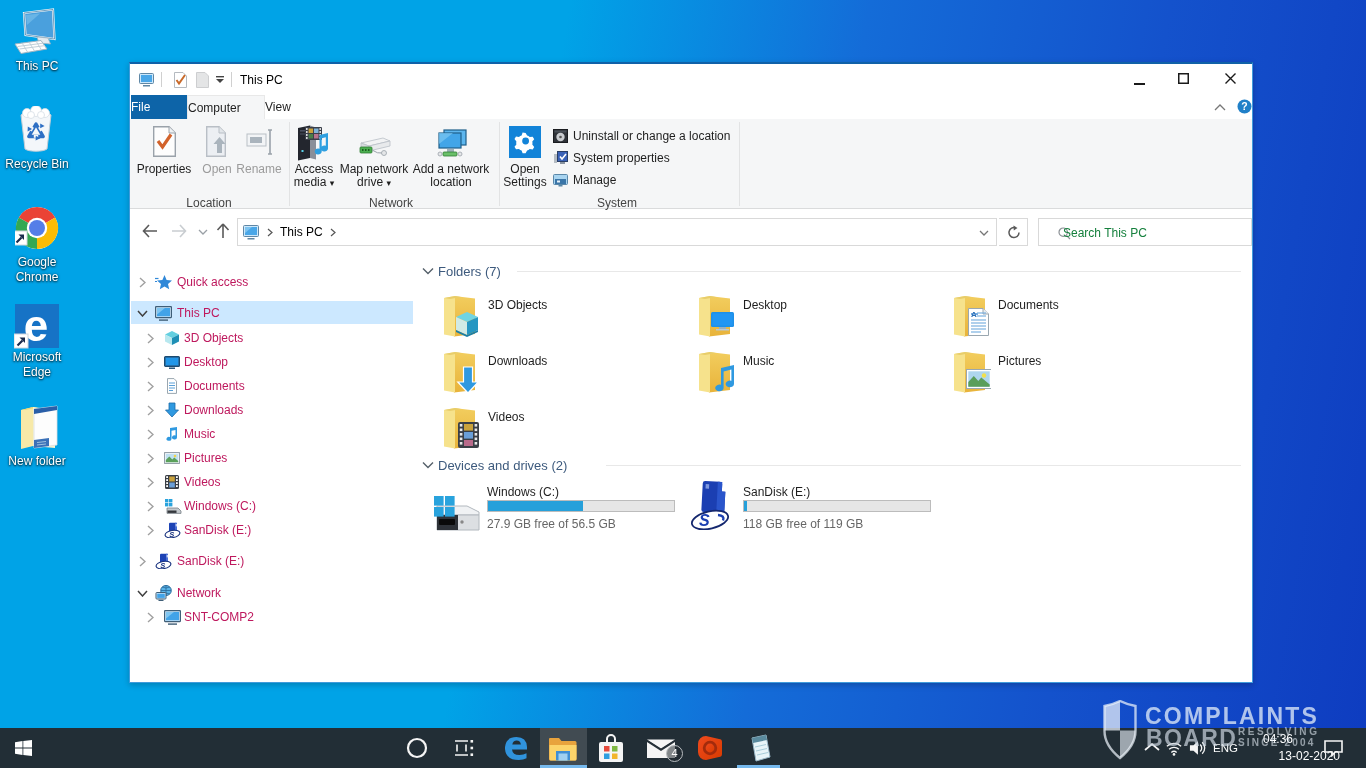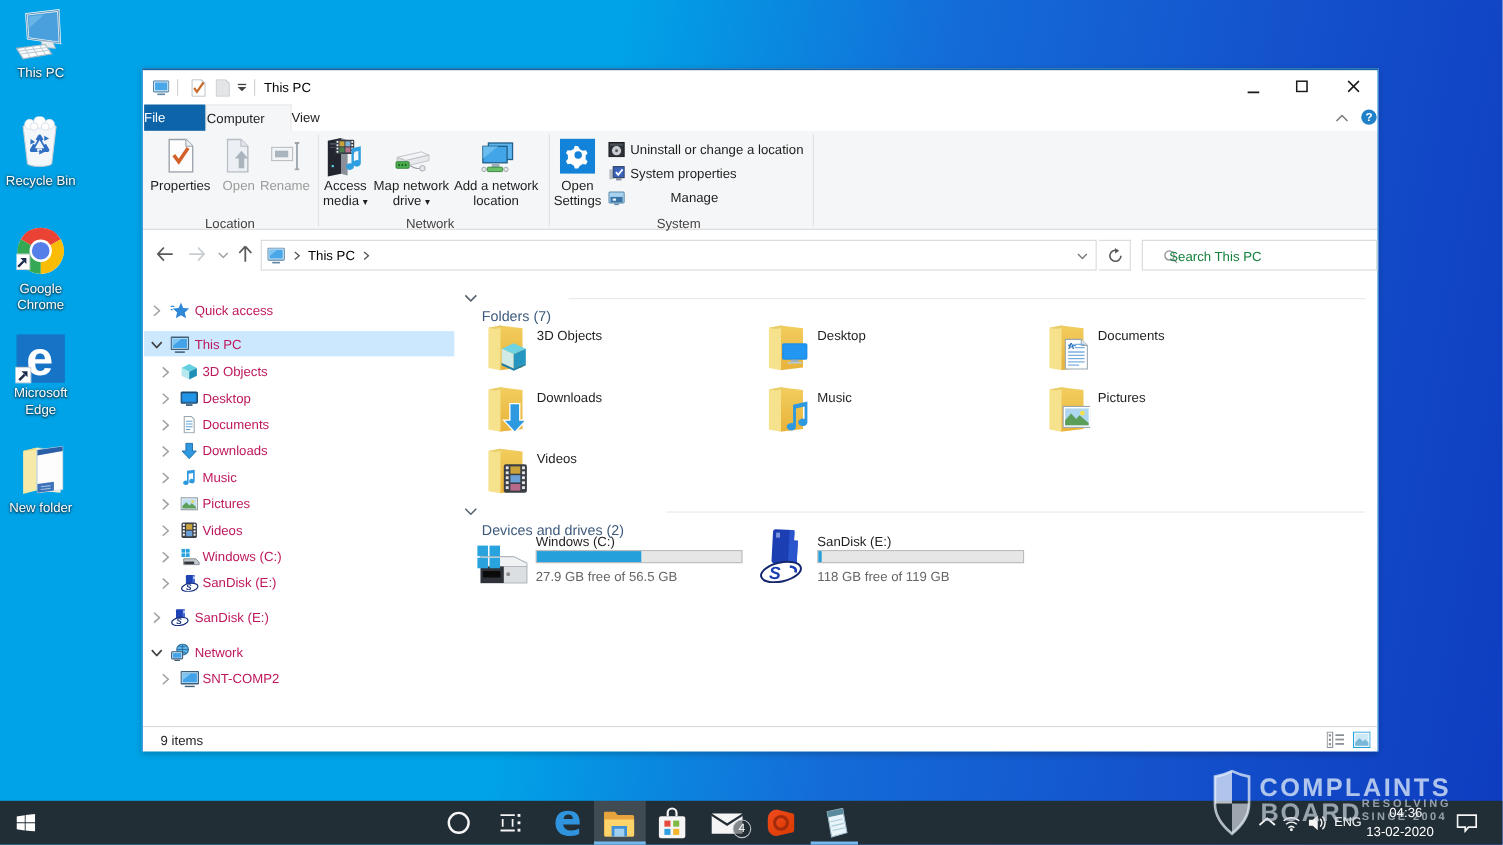--- a/index.html
+++ b/index.html
@@ -28,21 +28,21 @@
   .gray { color:#9b9b9b; }
   
   .addrrow { position:absolute; left:0; top:146px; width:100%; height:44px; background:#fff; }
   .addrbox { position:absolute; left:107px; top:8px; width:760px; height:28px; border:1px solid #d9d9d9; background:#fff; }
   .refreshbox { position:absolute; left:869px; top:8px; width:29px; height:28px; border:1px solid #d9d9d9; border-left:none; background:#fff; }
   .searchbox { position:absolute; left:908px; top:8px; width:214px; height:28px; border:1px solid #d9d9d9; background:#fff; }
   
   .content { position:absolute; left:0; top:190px; width:100%; height:406px; background:#fff; }
   .tree-row { position:absolute; font-size:12px; color:#be185d; height:24px; line-height:24px; }
   
-  .ghdr { position:absolute; font-size:13px; color:#3d5a7d;margin-top:16px; }
+  .ghdr { position:absolute; font-size:13px; color:#3d5a7d; }
   .grule { position:absolute; height:1px; background:#e8e8e8; }
   .tile-label { position:absolute; font-size:12px; color:#1e1e1e; }
   .freetext { position:absolute; font-size:12px; color:#666; }
   .capbar { position:absolute; height:12px; border:1px solid #bcbcbc; background:#e6e6e6; }
   .capfill { height:100%; background:#26a0da; }
   
   .statusbar { position:absolute; left:0; top:596px; width:100%; height:23px; background:#fff; border-top:1px solid #d9d9d9; }
   
   #taskbar { position:absolute; left:0; top:728px; width:1366px; height:40px; background:#222e36; z-index:5; }
   .tbtxt { color:#fff; font-size:12px; position:absolute; }
@@ -278,21 +278,21 @@
       <path d="M7 5.5 l2 2.5 L13 3" stroke="#fff" stroke-width="1.6" fill="none"></path>
       <rect x="7" y="11" width="5" height="2" fill="#8a94a0"></rect>
     </svg>
     <div class="rbtn-label" style="left:443px;top:33px;text-align:left;width:120px">System properties</div>
     <svg class="abs" style="left:423px;top:54px" width="15" height="14" viewBox="0 0 15 14">
       <rect x="0.5" y="1.5" width="14" height="10" rx="1" fill="#a8d4f0" stroke="#5a87a8"></rect>
       <rect x="2" y="6" width="11" height="5" fill="#3a75a8"></rect>
       <rect x="4" y="7.5" width="3" height="2" fill="#e8f2f8"></rect>
       <rect x="5.5" y="12" width="4" height="1.5" fill="#5a87a8"></rect>
     </svg>
-    <div class="rbtn-label" style="left:443px;top:55px;text-align:right;width:80px">Manage</div>
+    <div class="rbtn-label" style="left:443px;top:55px;text-align:left;width:80px">Manage</div>
     <div class="rglabel" style="left:407px">System</div>
     <div class="rsep" style="left:609px"></div>
   </div>
   <div class="addrrow">
     <svg class="abs" style="left:12px;top:14px" width="16" height="14" viewBox="0 0 16 14">
         <path d="M7 1 L1.5 7 L7 13 M1.5 7 H15" stroke="#5a5a5a" stroke-width="1.6" fill="none"></path>
       </svg>
     <svg class="abs" style="left:41px;top:14px" width="16" height="14" viewBox="0 0 16 14">
         <path d="M9 1 L14.5 7 L9 13 M14.5 7 H1" stroke="#c9cdd1" stroke-width="1.6" fill="none"></path>
       </svg>
@@ -698,41 +698,20 @@
 <text x="10" y="46" font-size="16" font-style="italic" font-weight="bold" fill="#1b3fb2" font-family="Liberation Sans">S</text>
 <path d="M29 35 q7 0.5 5 5.5" stroke="#1b3fb2" stroke-width="2.4" fill="none"></path>
 </svg>
     <div class="tile-label" style="left:613px;top:231px">SanDisk (E:)</div>
     <div class="capbar" style="left:613px;top:246px;width:188px">
           <div class="capfill" style="width:1.5%"></div>
         </div>
     <div class="freetext" style="left:613px;top:263px">118 GB free of 119 GB</div>
     </div>
   </div>
-  <div class="statusbar">
-    <div class="abs" style="left:16px;top:5px;font-size:12px;color:#222">9 items</div>
-    <svg class="abs" style="left:1076px;top:4px" width="16" height="15" viewBox="0 0 16 15">
-      <g fill="none" stroke="#8a8f94" stroke-width="1">
-          <rect x="0.5" y="0.5" width="5" height="14"></rect>
-        </g>
-      <g fill="#8a8f94">
-          <rect x="2" y="2.5" width="2" height="2"></rect>
-          <rect x="2" y="6.5" width="2" height="2"></rect>
-          <rect x="2" y="10.5" width="2" height="2"></rect>
-      <rect x="8" y="2.5" width="8" height="1.6"></rect>
-          <rect x="8" y="6.5" width="8" height="1.6"></rect>
-          <rect x="8" y="10.5" width="8" height="1.6"></rect>
-        </g>
-    </svg>
-    <svg class="abs" style="left:1100px;top:4px" width="16" height="15" viewBox="0 0 16 15">
-      <rect x="0.5" y="0.5" width="15" height="14" fill="#fff" stroke="#26a0da"></rect>
-      <rect x="2" y="2" width="12" height="11" fill="#cfe8f6"></rect>
-      <path d="M2 10 l4-4 3 3 2-2 3 3 v3 H2 Z" fill="#7ab8d8"></path>
-    </svg>
-  </div>
 </div>
 
 <div id="taskbar">
   <svg class="abs" style="left:15px;top:12px" width="17" height="16" viewBox="0 0 17 16">
     <path d="M0 2.2 L7.5 1.1 V7.6 H0 Z" fill="#fff"></path>
       <path d="M8.3 1 L17 0 V7.6 H8.3 Z" fill="#fff"></path>
     <path d="M0 8.4 H7.5 V14.9 L0 13.8 Z" fill="#fff"></path>
       <path d="M8.3 8.4 H17 V16 L8.3 15 Z" fill="#fff"></path>
   </svg>
   <svg class="abs" style="left:406px;top:9px" width="22" height="22" viewBox="0 0 22 22">
@@ -810,21 +789,21 @@
       <path d="M7 14 a4.5 4.5 0 0 1 6 0"></path>
     </g>
     <circle cx="10" cy="16.2" r="1.5" fill="#f5f5f5"></circle>
   </svg>
   <svg class="abs" style="left:1189px;top:12px" width="17" height="16" viewBox="0 0 19 18">
     <path d="M1 6 H5 L10 1.5 V16.5 L5 12 H1 Z" fill="#f5f5f5"></path>
     <path d="M12.5 5 a5.5 5.5 0 0 1 0 8 M14.8 2.5 a9 9 0 0 1 0 13" stroke="#f5f5f5" stroke-width="1.5" fill="none"></path>
   </svg>
   <div class="tbtxt" style="left:1213px;top:14px;font-size:11.5px">ENG</div>
   <div class="tbtxt" style="left:1249px;top:4px;width:58px;text-align:center;font-size:12px">04:36</div>
-  <div class="tbtxt" style="left:1242px;top:21px;width:72px;text-align:left;font-size:12px">13-02-2020</div>
+  <div class="tbtxt" style="left:1268px;top:21px;width:72px;text-align:right;font-size:12px">13-02-2020</div>
   <svg class="abs" style="left:1324px;top:12px" width="19" height="17" viewBox="0 0 19 17">
     <path d="M1 1 H18 V12 H11 L8 15.5 V12 H1 Z" fill="none" stroke="#f5f5f5" stroke-width="1.6"></path>
   </svg>
 </div>
 
 <div id="wm">
   <svg class="abs" style="left:1101px;top:700px" width="38" height="61" viewBox="0 0 38 61">
     <defs>
         <clipPath id="shc">
           <path d="M19 1 Q26 4.5 34.5 6 V31 Q34.5 45.5 19 58 Q3.5 45.5 3.5 31 V6 Q12 4.5 19 1 Z"></path>

